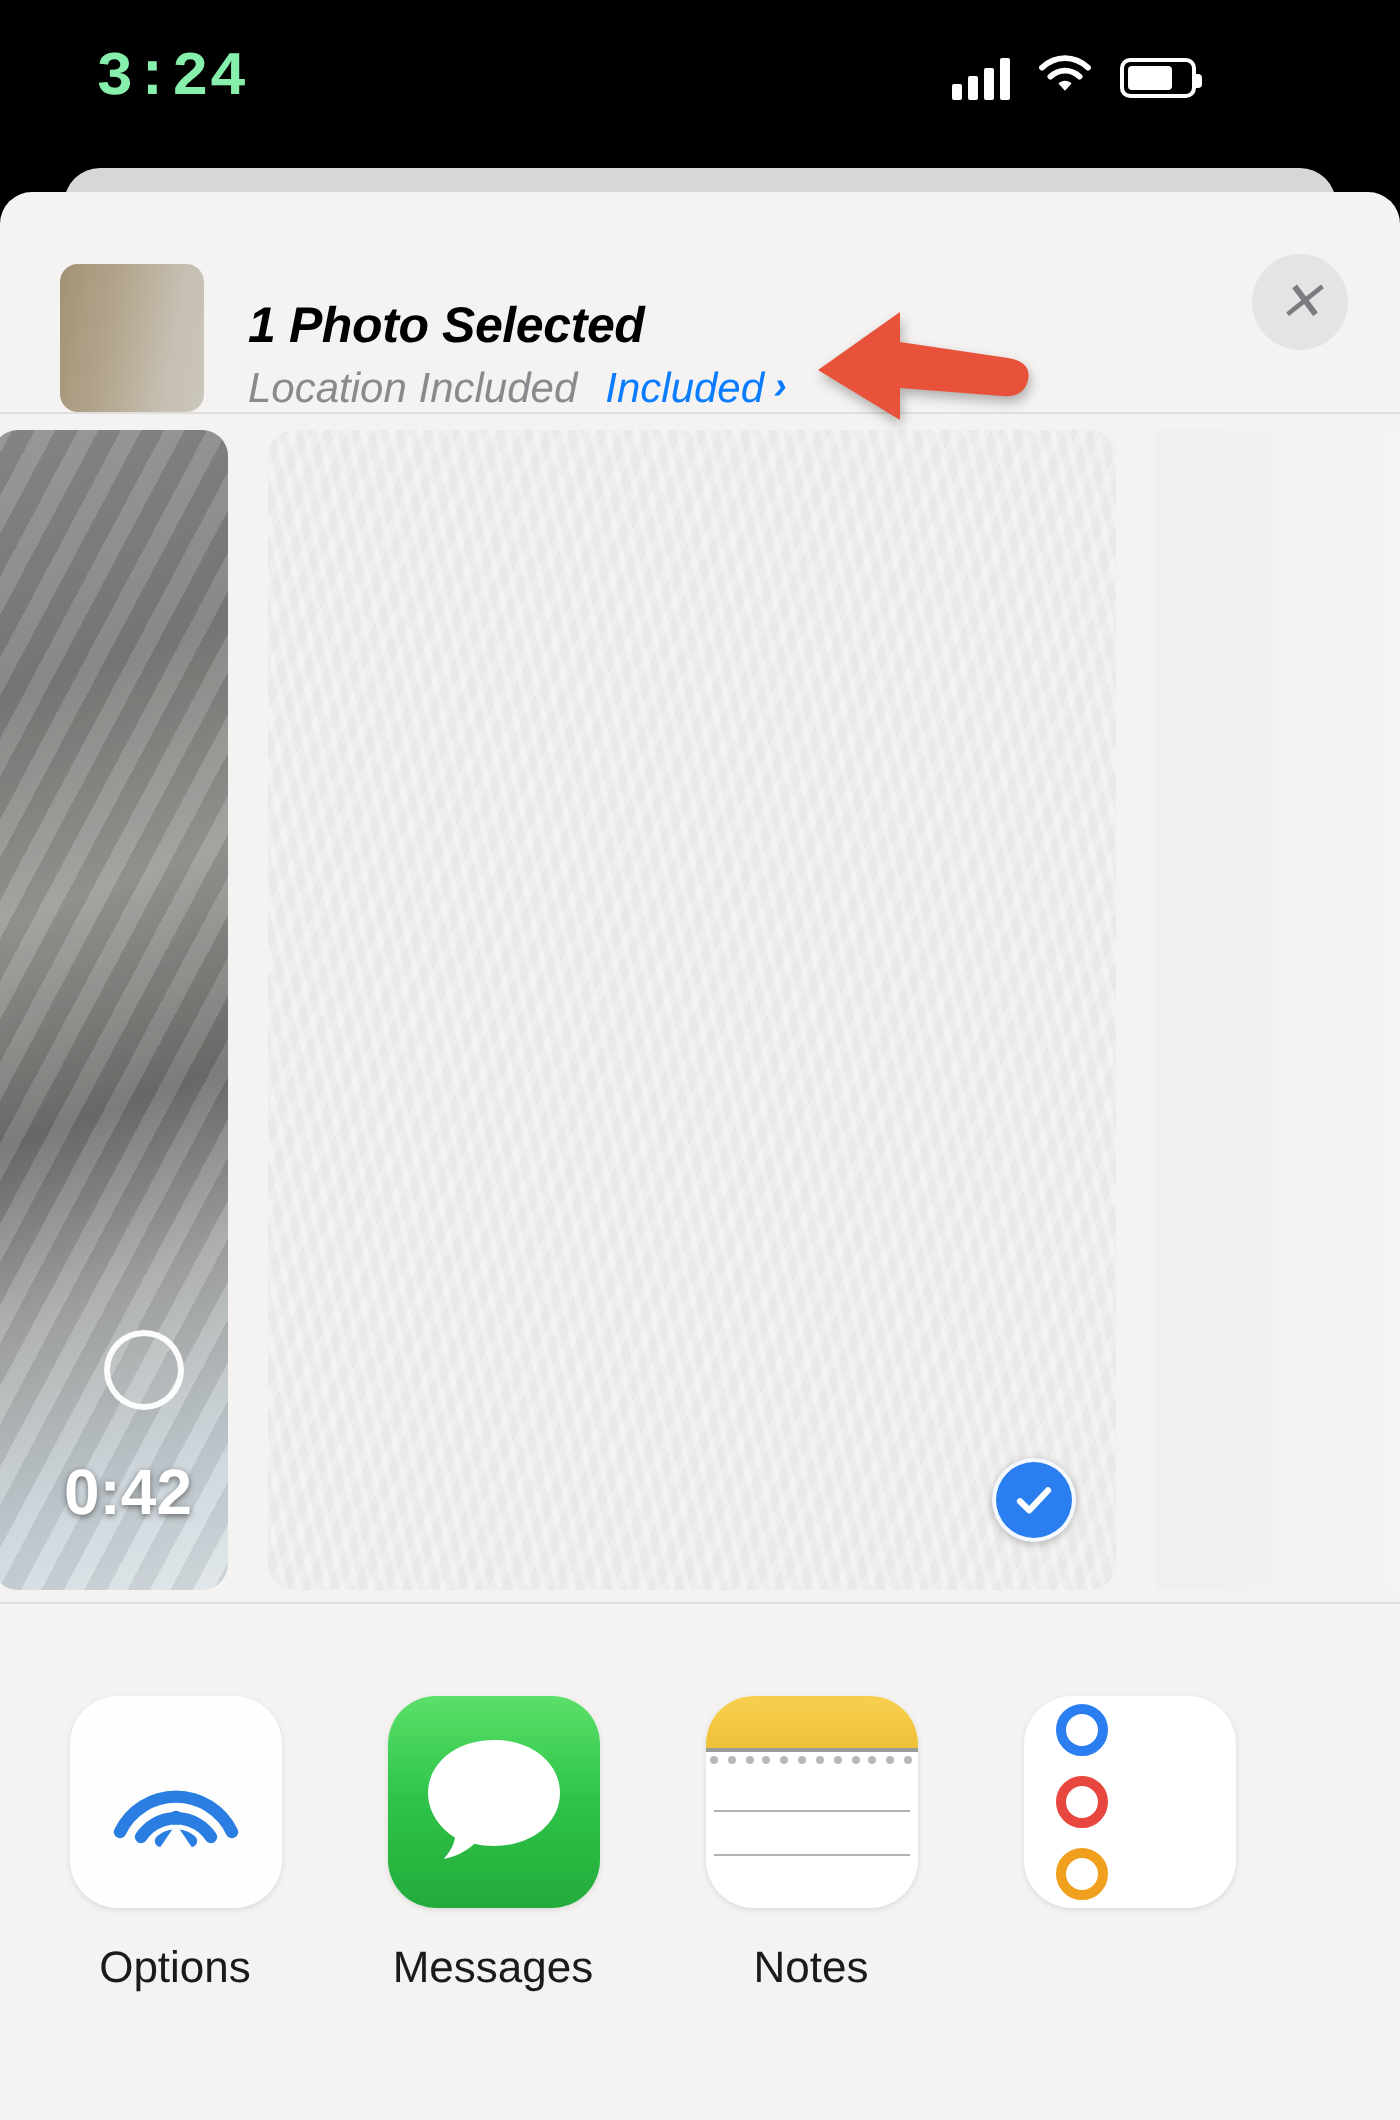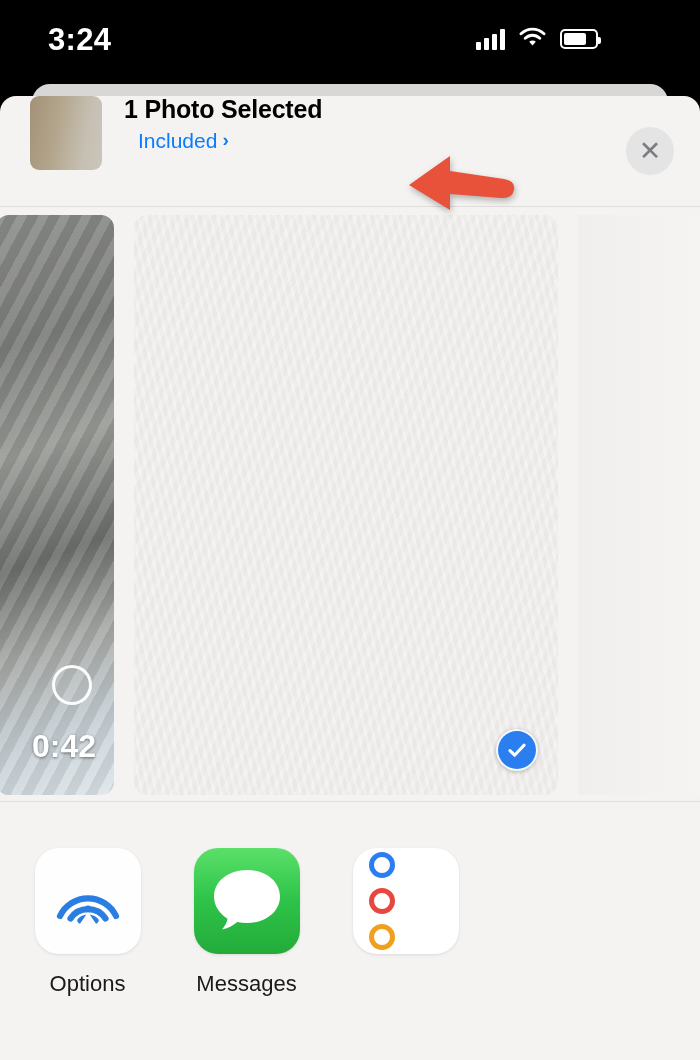--- a/index.html
+++ b/index.html
@@ -8,23 +8,24 @@
     background:#000;
     font-family:"Liberation Sans", sans-serif;
     -webkit-font-smoothing:antialiased;
     overflow:hidden;
     position:relative;
   }
 
   
   .statusbar{
     position:absolute; top:0; left:0; width:638px; height:78px;
-    background:#000; color:#ffffff;
+    background:#000; color:#86efac;
     display:flex; align-items:center; justify-content:space-between;
     padding:0 40px 0 48px;
+    font-family:Liberation Mono, monospace;
   }
   .status-time{ font-size:31px; font-weight:700; letter-spacing:.3px; line-height:1; }
   .status-icons{ display:flex; align-items:center; gap:14px; }
   .signal{ display:flex; align-items:flex-end; gap:3px; height:22px; }
   .signal i{ display:block; width:5px; background:#fff; border-radius:1px; }
   .signal i:nth-child(1){ height:8px; }
   .signal i:nth-child(2){ height:12px; }
   .signal i:nth-child(3){ height:16px; }
   .signal i:nth-child(4){ height:21px; }
   .wifi{ width:27px; height:20px; }
@@ -46,21 +47,21 @@
 
   
   .sheet{
     position:absolute; left:0; top:96px; width:700px; height:964px;
     background:#f4f3f1; border-radius:16px 16px 0 0; overflow:hidden;
   }
 
   
   .sheet-header{
     position:relative; height:110px;
-    display:flex; align-items:flex-start; padding:0 24px 0 30px;
+    display:flex; align-items:flex-end; padding:0 24px 0 30px;font-style:italic;
   }
   .header-thumb{
     width:72px; height:74px; border-radius:9px; flex:none;
     background:linear-gradient(100deg,#a29176 0%,#b3a68d 38%,#c6bfb2 75%,#cbc6bb 100%);
   }
   .header-text{ margin-left:22px; display:flex; flex-direction:column; gap:5px; }
   .header-title{ font-size:25px; font-weight:700; color:#000; letter-spacing:-.2px; line-height:1.1; }
   .header-sub{ display:flex; align-items:center; font-size:21px; line-height:1.1; }
   .sub-location{ color:#8a8a8e; }
   .sub-options{ color:#0a7cff; margin-left:14px; display:flex; align-items:center; gap:5px; }
@@ -195,20 +196,21 @@
 
 <div class="sheet-behind"></div>
 
 <div class="sheet">
 
   <div class="sheet-header">
     <div class="header-thumb"></div>
     <div class="header-text">
       <div class="header-title">1 Photo Selected</div>
       <div class="header-sub">
+        <span class="sub-location">Location Included</span>
         <span class="sub-options">
           <span>Included</span>
           <span class="chev">›</span>
         </span>
       </div>
     </div>
     <div class="close-btn">
       <span>✕</span>
     </div>
   </div>
@@ -254,20 +256,44 @@
     <div class="app">
       <div class="app-icon ic-messages">
         <svg width="76" height="72" viewBox="0 0 76 72">
           <path d="M38 5c19 0 33 11.6 33 26.5S57 58 38 58c-3.4 0-6.7-.4-9.8-1.1-4 3.6-9.6 6.7-15.4 7.6 2.8-2.9 5.1-6.6 5.7-10.7C10.8 49 5 40.8 5 31.5 5 16.6 19 5 38 5z" fill="#fff"></path>
         </svg>
       </div>
       <div class="app-label">Messages</div>
     </div>
 
 
+    <div class="app">
+      <div class="app-icon ic-notes">
+        <div class="notes-top"></div>
+        <div class="notes-perf">
+          <i></i>
+            <i></i>
+            <i></i>
+            <i></i>
+            <i></i>
+            <i></i>
+            <i></i>
+            <i></i>
+            <i></i>
+            <i></i>
+            <i></i>
+            <i></i>
+        </div>
+        <div class="notes-gap"></div>
+        <div class="notes-line"></div>
+        <div class="notes-gap"></div>
+        <div class="notes-line"></div>
+      </div>
+      <div class="app-label">Notes</div>
+    </div>
 
     <div class="app">
       <div class="app-icon ic-reminders">
         <span class="rem-dot" style="border-color:#2b7ef0;"></span>
         <span class="rem-dot" style="border-color:#e8473f;"></span>
         <span class="rem-dot" style="border-color:#f0a01e;"></span>
       </div>
 
     </div>
 

